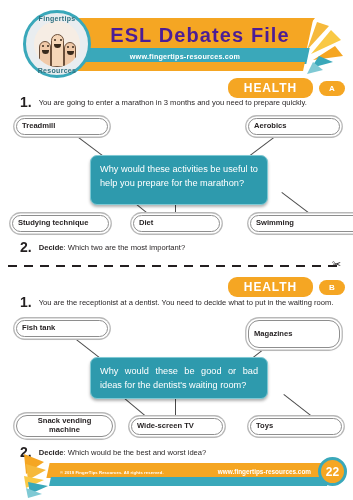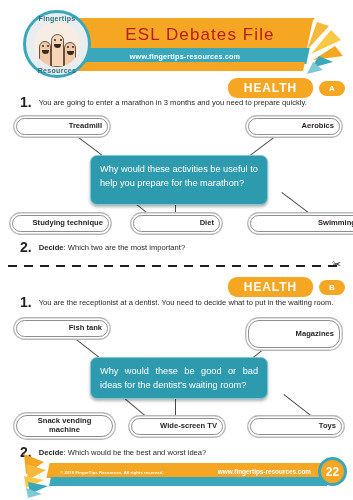--- a/index.html
+++ b/index.html
@@ -23,21 +23,21 @@
     position: absolute; left: 52px; top: 62px; width: 252px; height: 9px;
     background: #f5a623; transform: skewX(-12deg);
   }
   .hdr-band-teal {
     position: absolute; left: 50px; top: 48px; width: 258px; height: 16px;
     background: #3aa8ba; transform: skewX(-12deg);
   }
   .hdr-title {
     position: absolute; left: 100px; top: 22px; width: 200px; height: 26px;
     display: flex; align-items: center; justify-content: center;
-    color: #b91c1c; font-size: 17px; font-weight: normal; letter-spacing: 1.1px;
+    color: #4c1d95; font-size: 20px; font-weight: bold; letter-spacing: 1.1px;
     white-space: nowrap;
   }
   .hdr-url {
     position: absolute; left: 85px; top: 49px; width: 200px; height: 14px;
     display: flex; align-items: center; justify-content: center;
     color: #ffffff; font-size: 7.2px; font-weight: bold; letter-spacing: .2px;
     white-space: nowrap;
   }
   
   .logo { position: absolute; left: 23px; top: 10px; width: 68px; height: 68px; }
@@ -75,21 +75,21 @@
   .q-row { position: absolute; left: 20px; width: 320px; display: flex; gap: 7px; }
   .q-num { font-size: 14px; font-weight: bold; color: #231f20; line-height: 1; }
   .q-text { font-size: 7.6px; color: #231f20; line-height: 1.45; padding-top: 2px; }
   .q-text b { font-weight: bold; }
 
   
   .pill {
     position: absolute; background: #ffffff;
     border: 1.3px solid #8e8e8e; border-radius: 11px;
     box-shadow: 0 0 0 1.6px #ffffff, 0 0 0 2.9px #b8b8b8, 0 1.5px 2px rgba(0,0,0,.25);
-    display: flex; align-items: center; justify-content: flex-end; text-align: center;
+    display: flex; align-items: center; justify-content: flex-start; text-align: center;
     font-size: 7.6px; font-weight: bold; color: #231f20; line-height: 1.15;
     padding: 0 5px;
   }
   .center-box {
     position: absolute; background: #2e9aad; border: 1.6px solid #7fc9d4;
     border-radius: 7px; box-shadow: 0 2px 3px rgba(0,0,0,.3);
     color: #ffffff; font-size: 9.2px; line-height: 1.5;
     padding: 7px 9px;
   }
   .center-box.justified { text-align: justify; text-align-last: left; }

